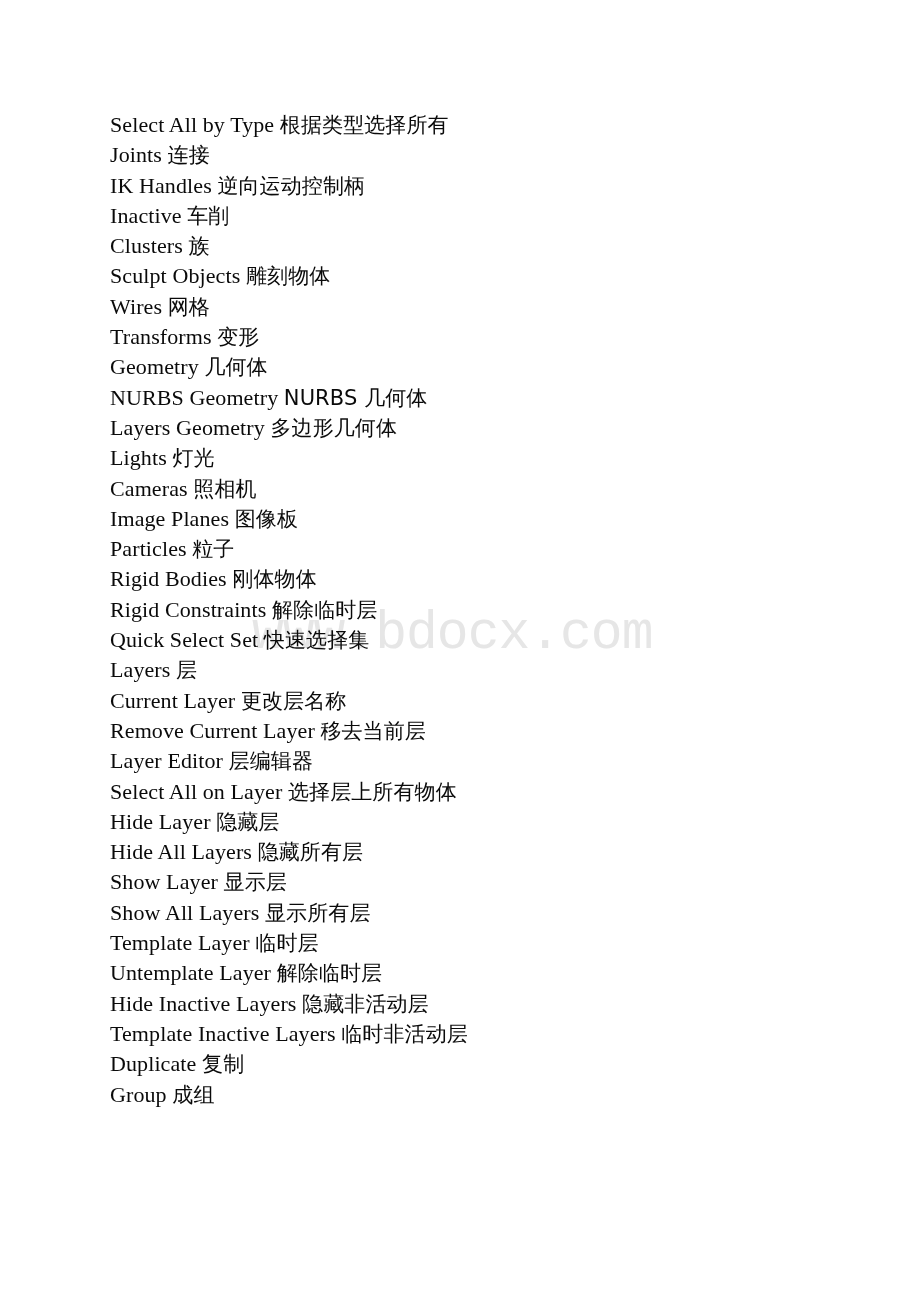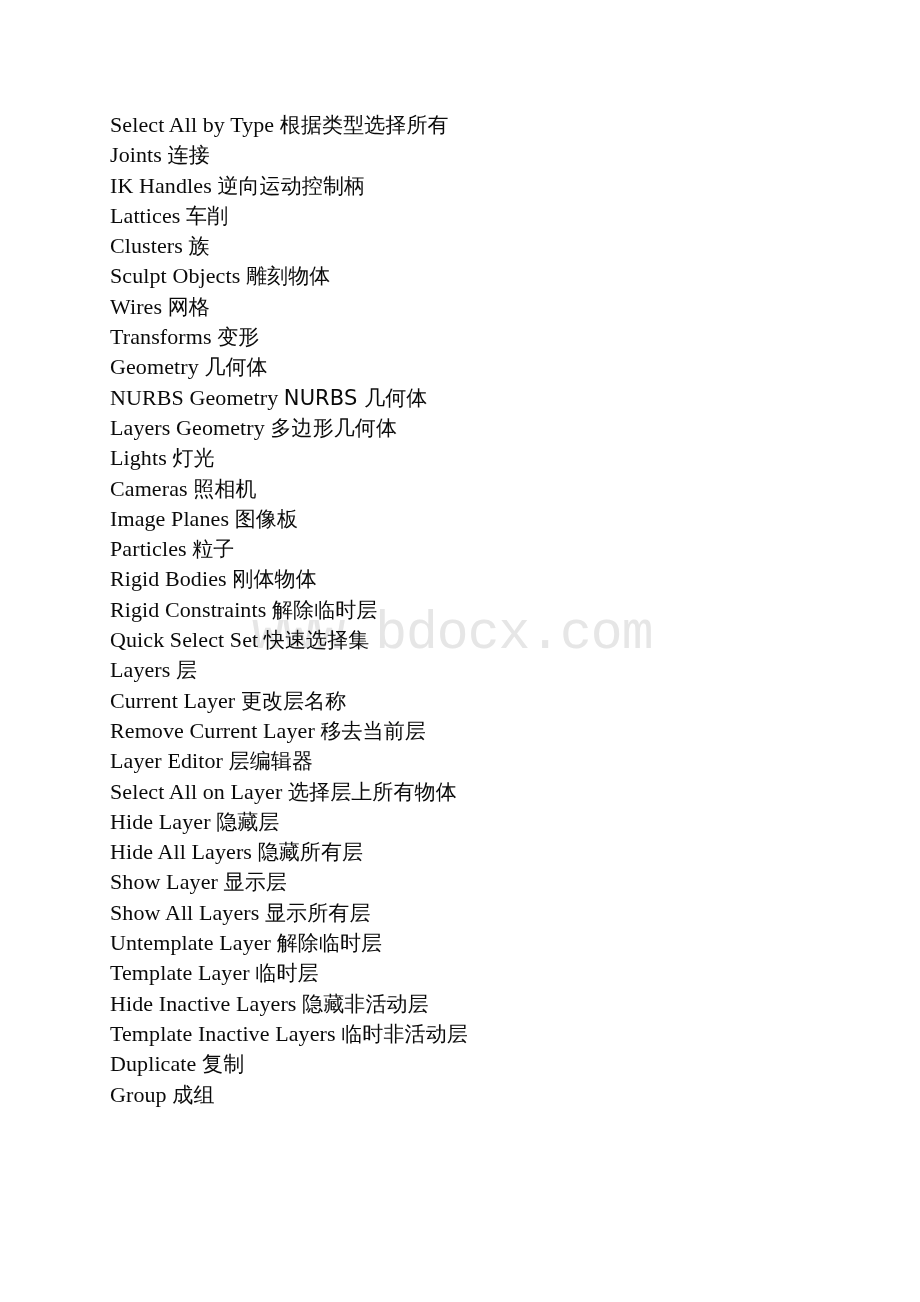--- a/index.html
+++ b/index.html
@@ -76,21 +76,21 @@
 <div id="page">
 
   <div id="watermark">
     <span class="wm-text">www.bdocx.com</span>
   </div>
 
   <div id="content">
       <div class="line"><span class="en">Select All by Type</span> <span class="cn">根据类型选择所有</span></div>
       <div class="line"><span class="en">Joints</span> <span class="cn">连接</span></div>
       <div class="line"><span class="en">IK Handles</span> <span class="cn">逆向运动控制柄</span></div>
-      <div class="line"><span class="en">Lattices</span> <span class="cn">车削</span></div>
+      <div class="line"><span class="en">Inactive</span> <span class="cn">车削</span></div>
       <div class="line"><span class="en">Clusters</span> <span class="cn">族</span></div>
       <div class="line"><span class="en">Sculpt Objects</span> <span class="cn">雕刻物体</span></div>
       <div class="line"><span class="en">Wires</span> <span class="cn">网格</span></div>
       <div class="line"><span class="en">Transforms</span> <span class="cn">变形</span></div>
       <div class="line"><span class="en">Geometry</span> <span class="cn">几何体</span></div>
       <div class="line"><span class="en">NURBS Geometry</span> <span class="cn">NURBS 几何体</span></div>
       <div class="line"><span class="en">Layers Geometry</span> <span class="cn">多边形几何体</span></div>
       <div class="line"><span class="en">Lights</span> <span class="cn">灯光</span></div>
       <div class="line"><span class="en">Cameras</span> <span class="cn">照相机</span></div>
       <div class="line"><span class="en">Image Planes</span> <span class="cn">图像板</span></div>
@@ -100,21 +100,21 @@
       <div class="line"><span class="en">Quick Select Set</span> <span class="cn">快速选择集</span></div>
       <div class="line"><span class="en">Layers</span> <span class="cn">层</span></div>
       <div class="line"><span class="en">Current Layer</span> <span class="cn">更改层名称</span></div>
       <div class="line"><span class="en">Remove Current Layer</span> <span class="cn">移去当前层</span></div>
       <div class="line"><span class="en">Layer Editor</span> <span class="cn">层编辑器</span></div>
       <div class="line"><span class="en">Select All on Layer</span> <span class="cn">选择层上所有物体</span></div>
       <div class="line"><span class="en">Hide Layer</span> <span class="cn">隐藏层</span></div>
       <div class="line"><span class="en">Hide All Layers</span> <span class="cn">隐藏所有层</span></div>
       <div class="line"><span class="en">Show Layer</span> <span class="cn">显示层</span></div>
       <div class="line"><span class="en">Show All Layers</span> <span class="cn">显示所有层</span></div>
+      <div class="line"><span class="en">Template Layer</span> <span class="cn">临时层</span></div>
       <div class="line"><span class="en">Untemplate Layer</span> <span class="cn">解除临时层</span></div>
-      <div class="line"><span class="en">Template Layer</span> <span class="cn">临时层</span></div>
       <div class="line"><span class="en">Hide Inactive Layers</span> <span class="cn">隐藏非活动层</span></div>
       <div class="line"><span class="en">Template Inactive Layers</span> <span class="cn">临时非活动层</span></div>
       <div class="line"><span class="en">Duplicate</span> <span class="cn">复制</span></div>
       <div class="line"><span class="en">Group</span> <span class="cn">成组</span></div>
     </div>
 
 </div>
 
 </body></html>

